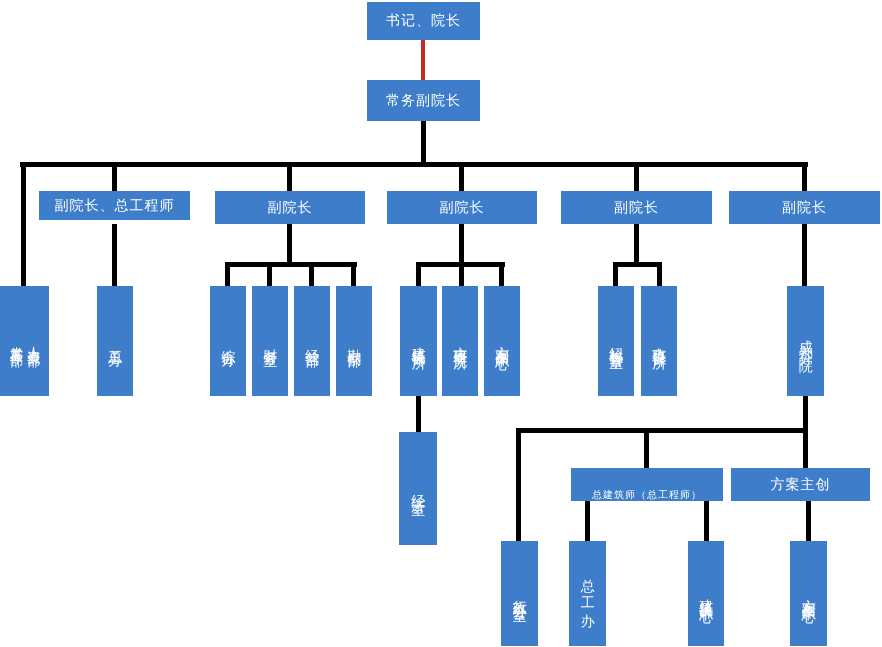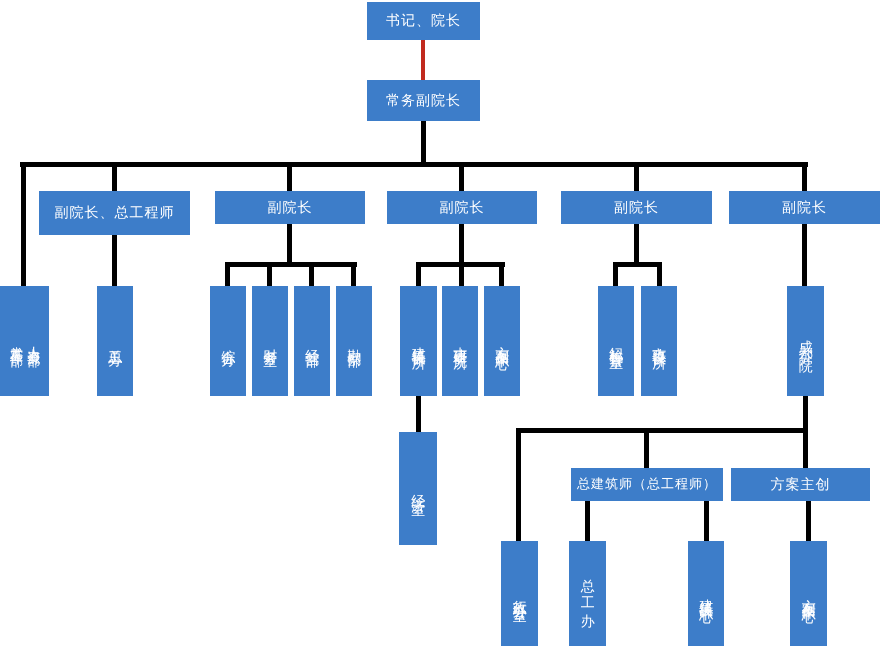--- a/index.html
+++ b/index.html
@@ -79,21 +79,21 @@
   <div class="line" style="left:704px;top:501px;width:5px;height:40px;"></div>
   <div class="line" style="left:806px;top:501px;width:5px;height:40px;"></div>
 
   <div class="node" style="left:367px;top:80px;width:113px;height:41px;">
     <span>常务副院长</span>
   </div>
   <div class="node" style="left:367px;top:2px;width:113px;height:38px;">
     <span>书记、院长</span>
   </div>
 
-  <div class="node" style="left:39px;top:191px;width:151px;height:44px;">
+  <div class="node" style="left:39px;top:191px;width:151px;height:29px;">
     <span>副院长、总工程师</span>
   </div>
   <div class="node" style="left:215px;top:191px;width:150px;height:33px;">
     <span>副院长</span>
   </div>
   <div class="node" style="left:387px;top:191px;width:150px;height:33px;">
     <span>副院长</span>
   </div>
   <div class="node" style="left:561px;top:191px;width:151px;height:33px;">
     <span>副院长</span>
@@ -137,21 +137,21 @@
     <span class="vtxt">市政设计所</span>
   </div>
   <div class="node sp6" style="left:787px;top:286px;width:37px;height:110px;">
     <span class="vtxt">成都分院</span>
   </div>
 
   <div class="node sp4" style="left:399px;top:432px;width:38px;height:113px;">
     <span class="vtxt">经济室</span>
   </div>
 
-  <div class="node" style="left:571px;top:468px;width:152px;height:33px;font-size:13px;">
+  <div class="node" style="left:571px;top:468px;width:152px;height:33px;font-size:10px;align-items:flex-end;">
     <span>总建筑师（总工程师）</span>
   </div>
   <div class="node" style="left:731px;top:468px;width:139px;height:33px;">
     <span>方案主创</span>
   </div>
 
   <div class="node" style="left:501px;top:541px;width:37px;height:105px;">
     <span class="vtxt">行政办公室</span>
   </div>
   <div class="node spread" style="left:569px;top:541px;width:37px;height:105px;">

